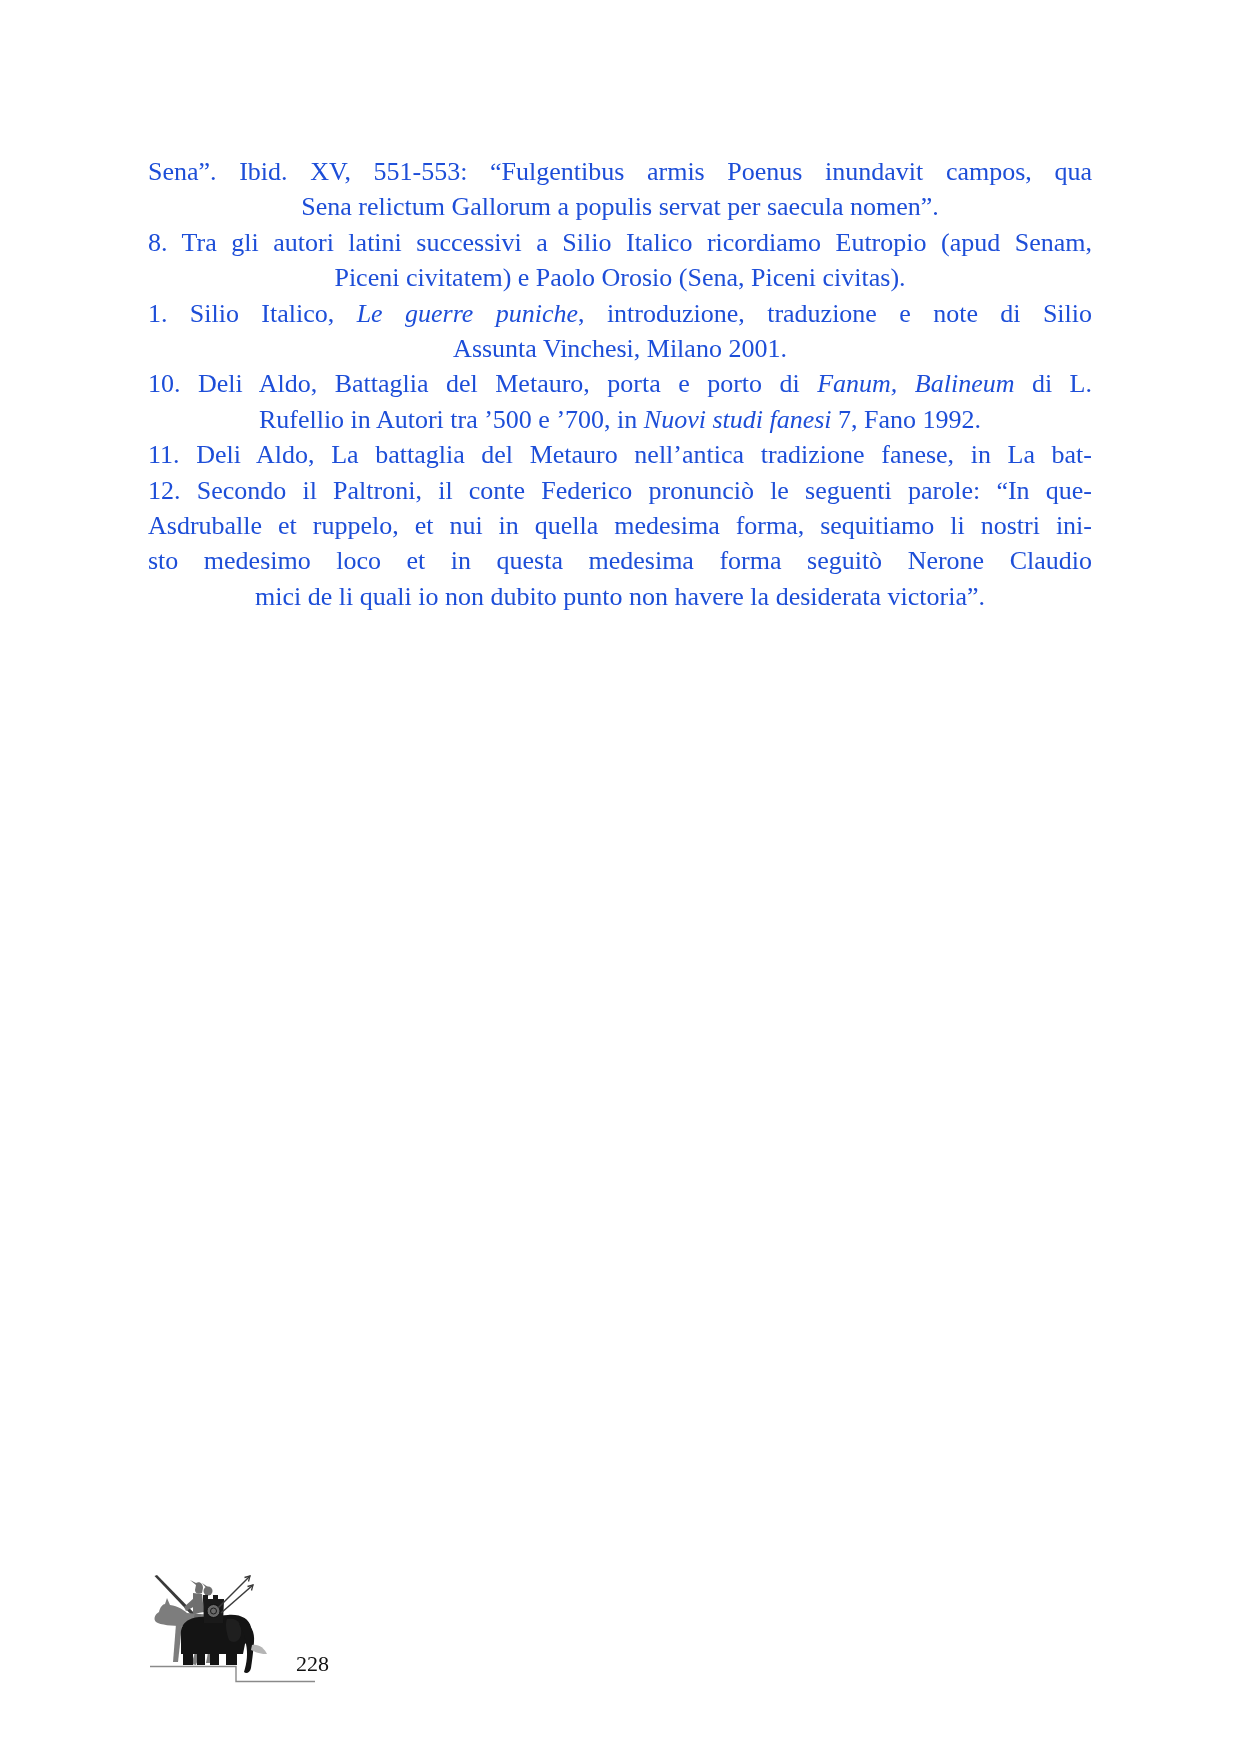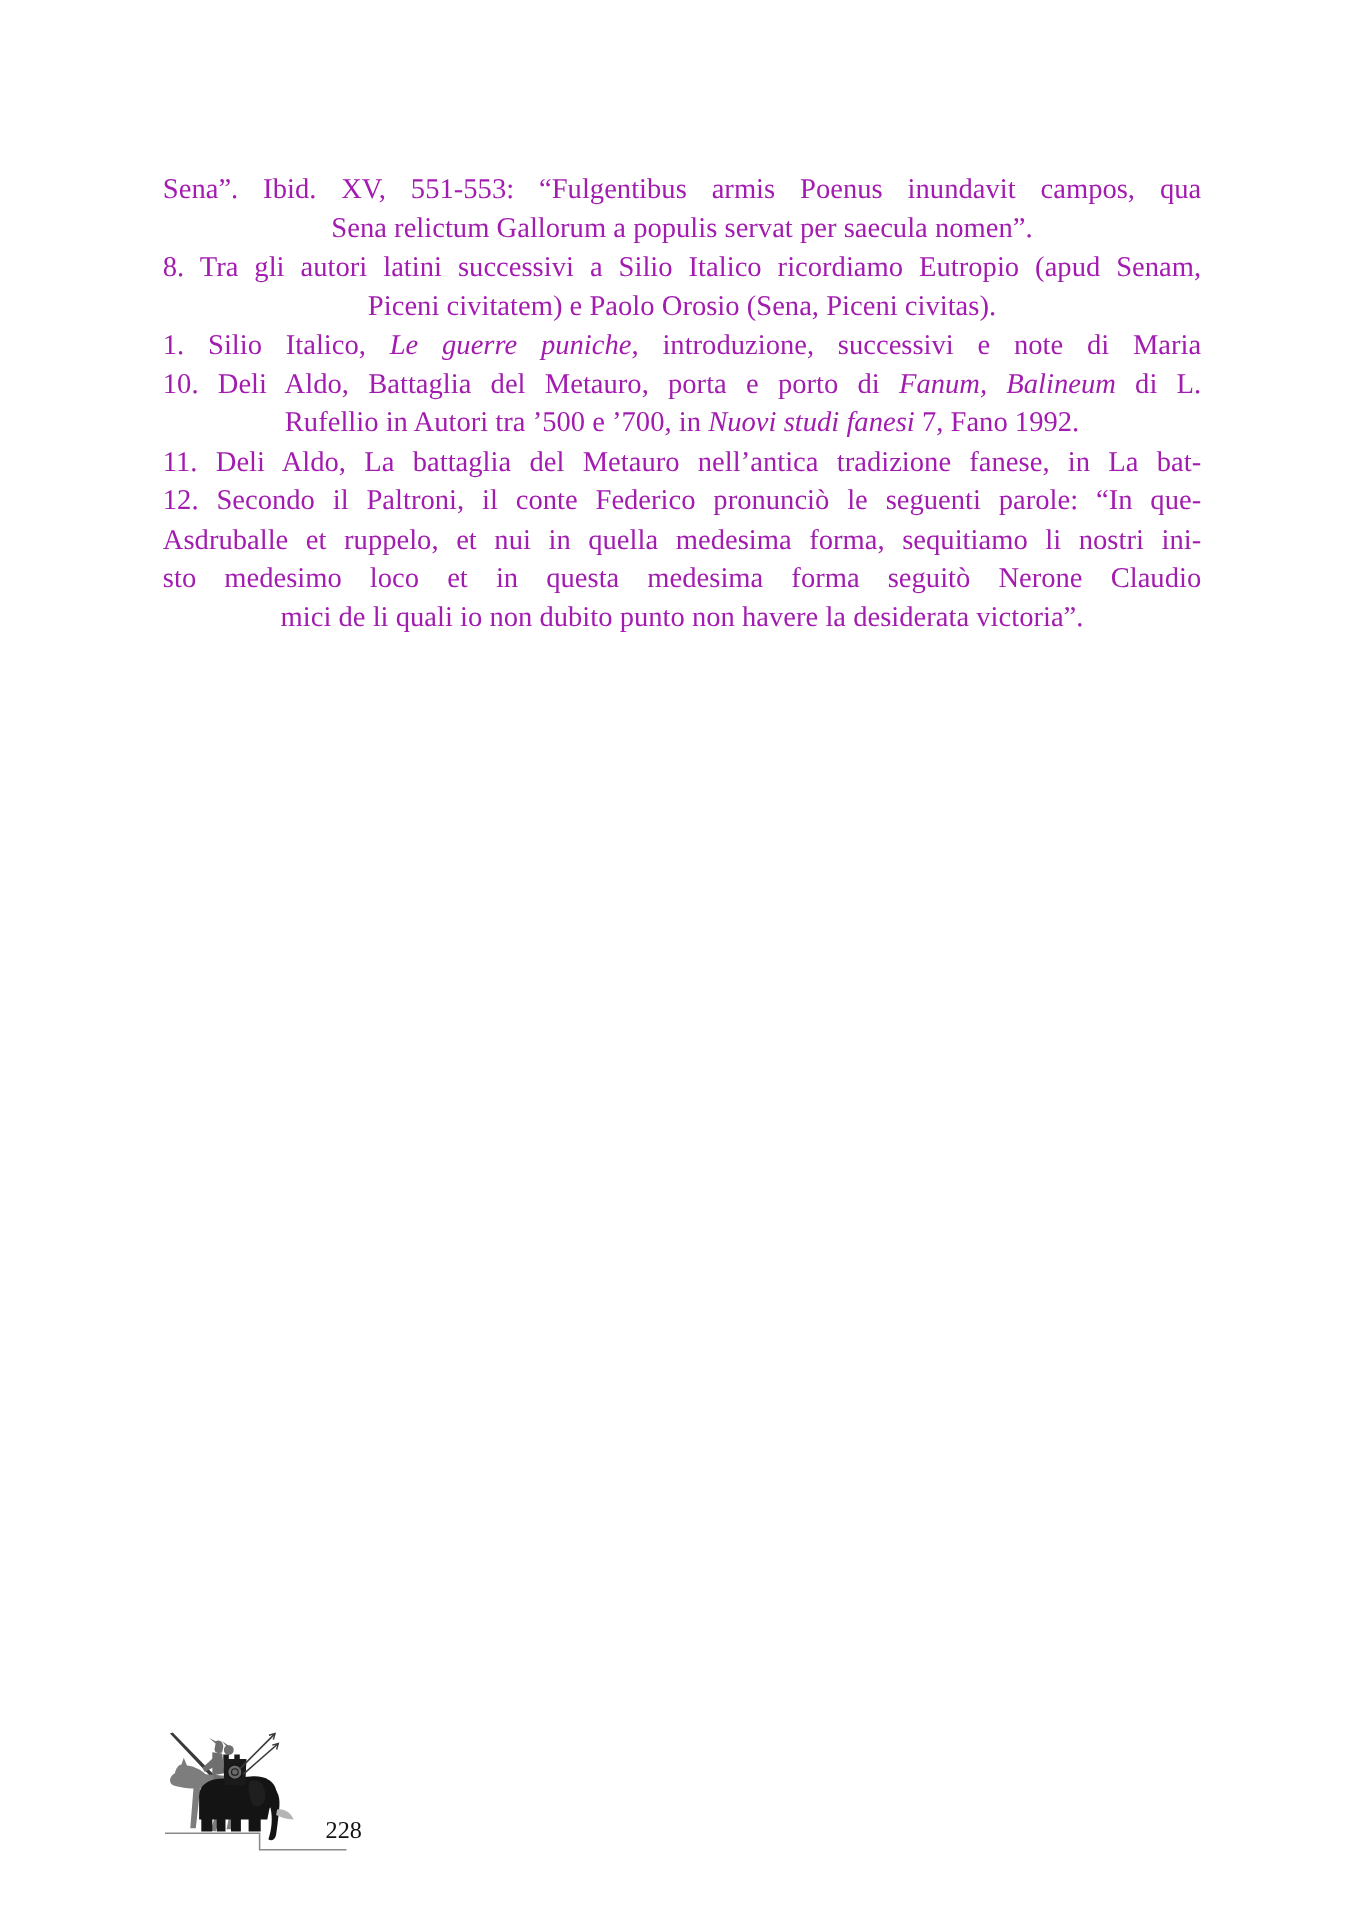--- a/index.html
+++ b/index.html
@@ -19,21 +19,21 @@
     inset: 0;
     background: #ffffff;
   }
   .textblock {
     position: absolute;
     left: 148px;
     top: 154px;
     width: 944px;
     font-size: 26px;
     line-height: 35.4px;
-    color: #a21caf;
+    color: #1d4ed8;
     letter-spacing: 0;
   }
   .line { }
   .line.j {
     text-align: justify;
     text-align-last: justify;
   }
   .line.l {
     text-align: center;
   }
@@ -56,21 +56,22 @@
 </head>
 <body>
 
 <div class="page">
 
   <div class="textblock">
       <div class="line j"><span class="seg">Sena”. Ibid. XV, 551-553: “Fulgentibus armis Poenus inundavit campos, qua</span></div>
       <div class="line l"><span class="seg">Sena relictum Gallorum a populis servat per saecula nomen”.</span></div>
       <div class="line j"><span class="seg">8. Tra gli autori latini successivi a Silio Italico ricordiamo Eutropio (apud Senam,</span></div>
       <div class="line l"><span class="seg">Piceni civitatem) e Paolo Orosio (Sena, Piceni civitas).</span></div>
-      <div class="line j"><span class="seg">1. Silio Italico, </span><span class="seg it">Le guerre puniche</span><span class="seg">, introduzione, successivi e note di Maria</span></div>
+      <div class="line j"><span class="seg">1. Silio Italico, </span><span class="seg it">Le guerre puniche</span><span class="seg">, introduzione, traduzione e note di Silio</span></div>
+      <div class="line l"><span class="seg">Assunta Vinchesi, Milano 2001.</span></div>
       <div class="line j"><span class="seg">10. Deli Aldo, Battaglia del Metauro, porta e porto di </span><span class="seg it">Fanum, Balineum</span><span class="seg"> di L.</span></div>
       <div class="line l"><span class="seg">Rufellio in Autori tra ’500 e ’700, in </span><span class="seg it">Nuovi studi fanesi</span><span class="seg"> 7, Fano 1992.</span></div>
       <div class="line j"><span class="seg">11. Deli Aldo, La battaglia del Metauro nell’antica tradizione fanese, in La bat-</span></div>
       <div class="line j"><span class="seg">12. Secondo il Paltroni, il conte Federico pronunciò le seguenti parole: “In que-</span></div>
       <div class="line j"><span class="seg">Asdruballe et ruppelo, et nui in quella medesima forma, sequitiamo li nostri ini-</span></div>
       <div class="line j"><span class="seg">sto medesimo loco et in questa medesima forma seguitò Nerone Claudio</span></div>
       <div class="line l"><span class="seg">mici de li quali io non dubito punto non havere la desiderata victoria”.</span></div>
     </div>
 
   <svg class="logo-svg" width="172" height="126" viewBox="0 0 172 126" xmlns="http://www.w3.org/2000/svg">

